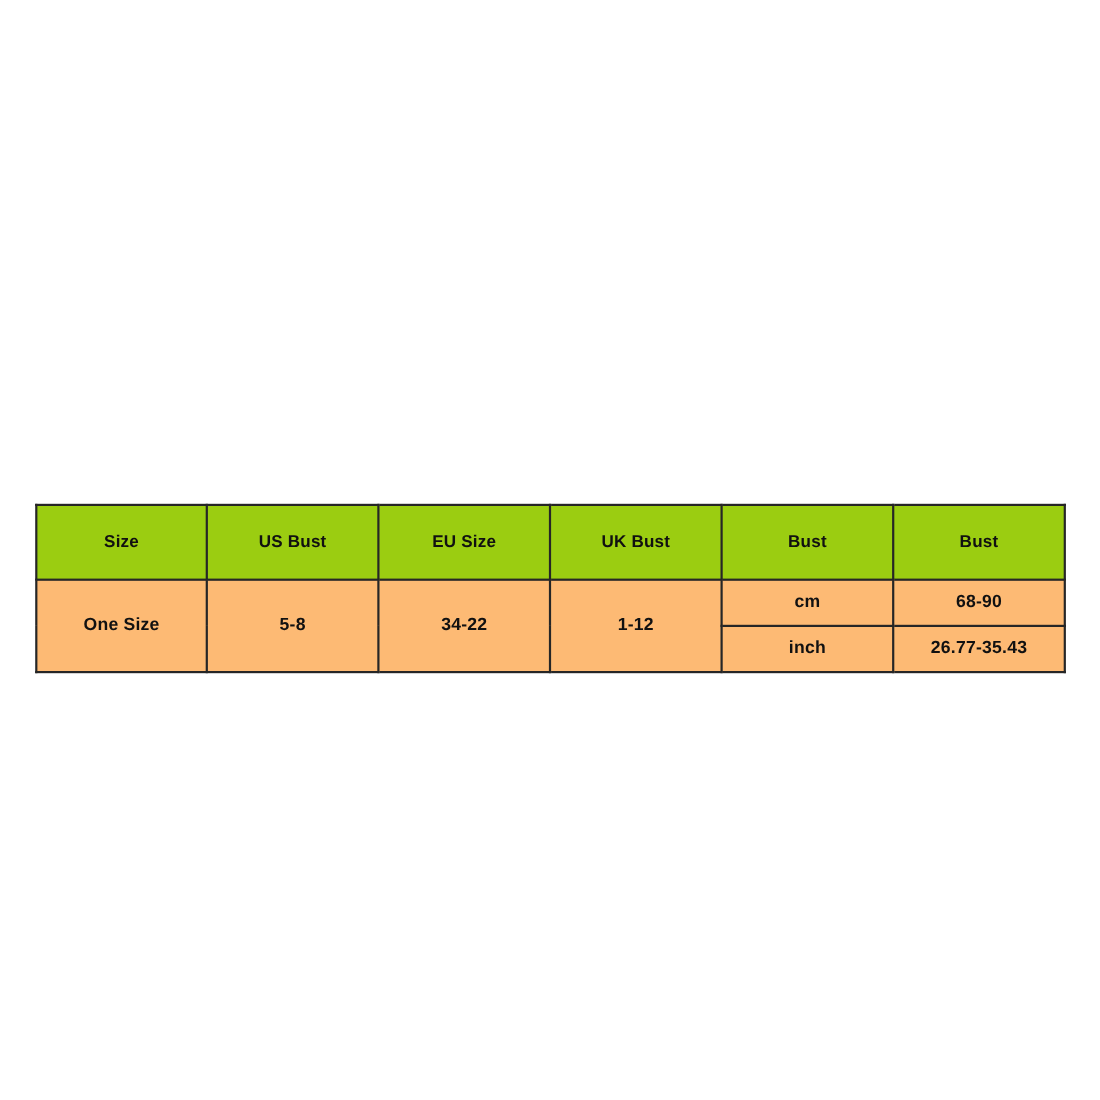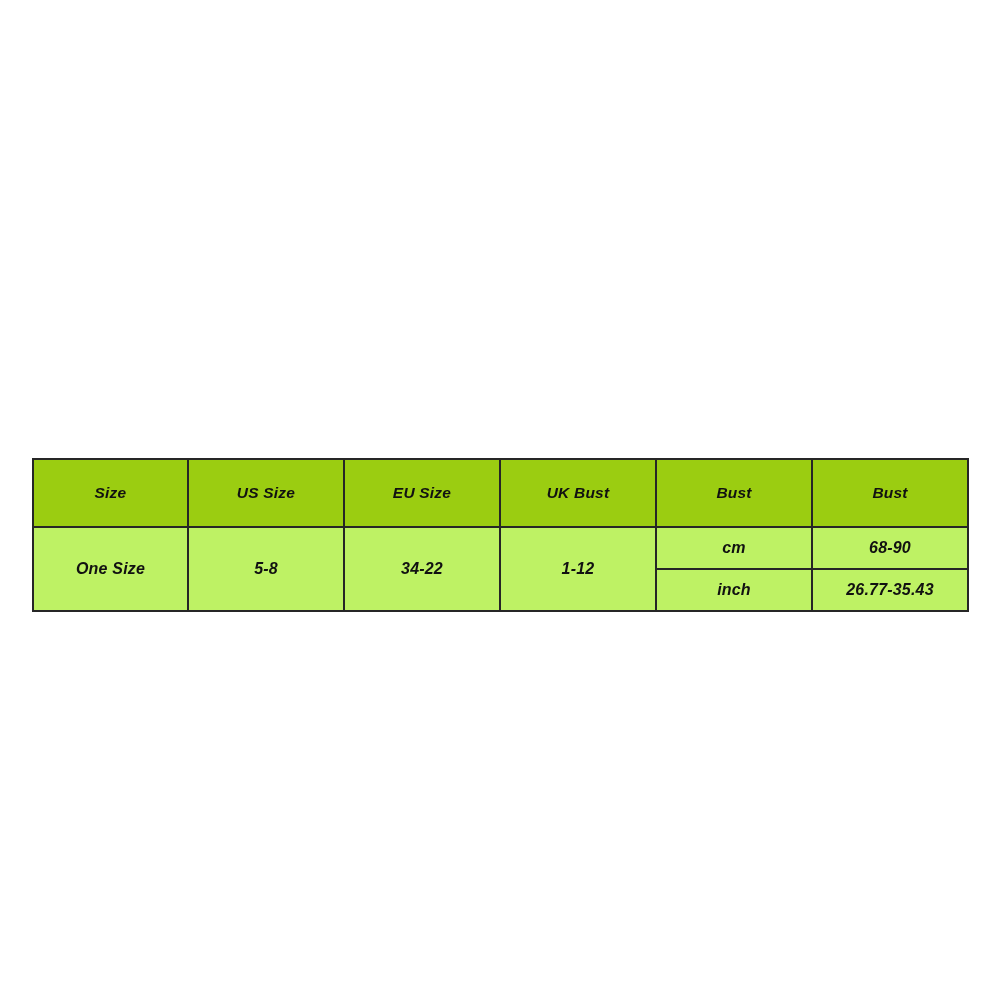--- a/index.html
+++ b/index.html
@@ -41,31 +41,30 @@
 
   table.size-chart th,
   table.size-chart td {
     border: 2px solid #262626;
     text-align: center;
     vertical-align: middle;
     padding: 0;
     font-weight: bold;
     color: #111111;
     letter-spacing: 0.2px;
-    font-style: italic;
   }
 
   table.size-chart thead th {
     background: #9bcd11;
     height: 66px;
     font-size: 15.5px;
   }
 
   table.size-chart tbody td {
-    background: #bef264;
+    background: #fdba74;
     font-size: 16px;
     height: 40px;
   }
 
   td.spanning-cell {
     font-size: 16px;
   }
 
   td.unit-cell {
     font-size: 15.5px;
@@ -84,21 +83,21 @@
       <col class="c-size">
       <col class="c-us">
       <col class="c-eu">
       <col class="c-uk">
       <col class="c-unit">
       <col class="c-bust">
     </colgroup>
     <thead>
       <tr>
         <th>Size</th>
-        <th>US Size</th>
+        <th>US Bust</th>
         <th>EU Size</th>
         <th>UK Bust</th>
         <th>Bust</th>
         <th>Bust</th>
       </tr>
     </thead>
     <tbody>
       <tr>
         <td class="spanning-cell" rowspan="2">One Size</td>
         <td class="spanning-cell" rowspan="2">5-8</td>

